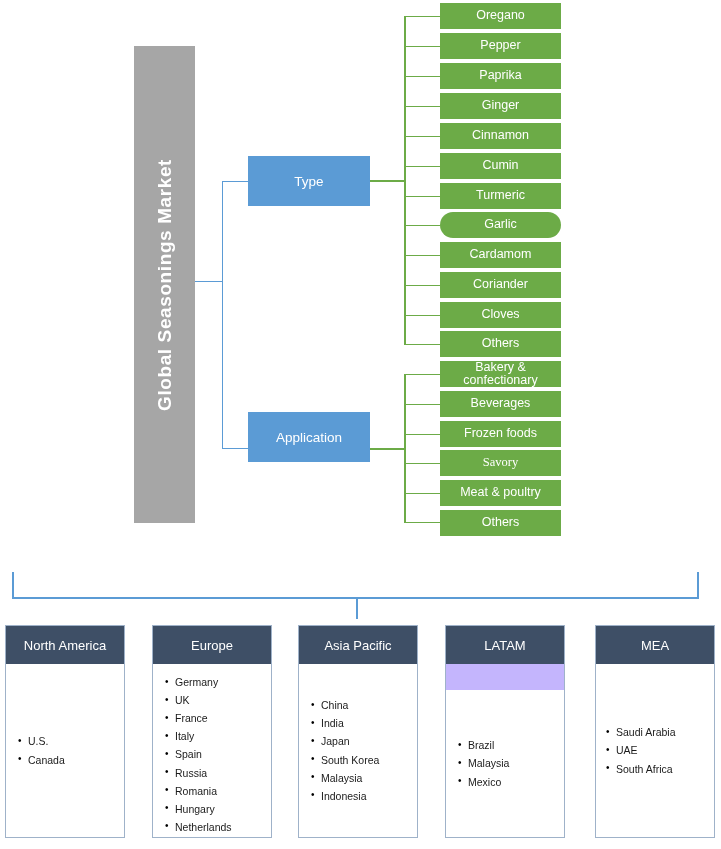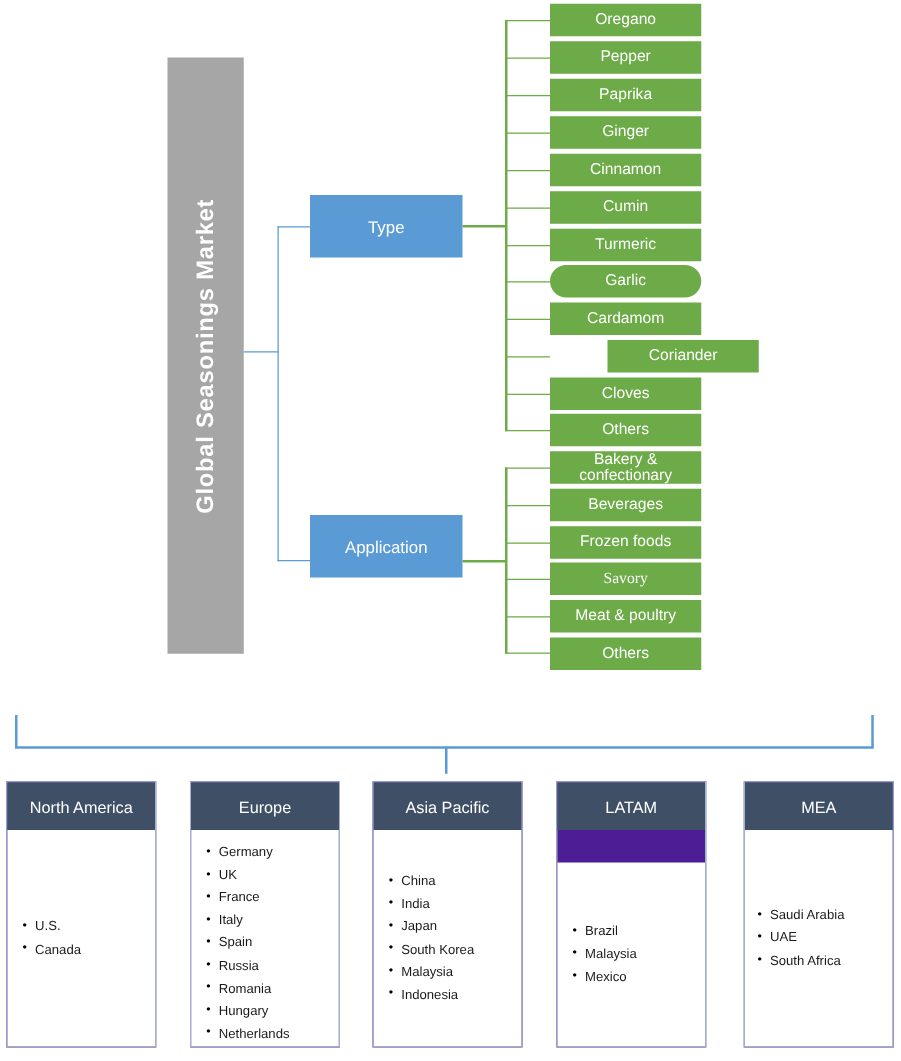--- a/index.html
+++ b/index.html
@@ -81,21 +81,21 @@
 
   .conn.thickh { height: 2px; }
   .conn.thickv { width: 2px; }
 
   
   .region {
     position: absolute;
     top: 625px;
     width: 120px;
     height: 213px;
-    background: #4c1d95;
+    background: #c4b5fd;
     border: 1px solid #9fb2c9;
     box-sizing: border-box;
     display: flex;
     flex-direction: column;
   }
   .region-header {
     background: #3e4f66;
     color: #ffffff;
     font-size: 13px;
     height: 38px;
@@ -207,21 +207,21 @@
   </div>
 <div class="green-box" style="top:183px;">
     <span>Turmeric</span>
   </div>
 <div class="green-box" style="top:212px;border-radius:13px;">
     <span>Garlic</span>
   </div>
 <div class="green-box" style="top:242px;">
     <span>Cardamom</span>
   </div>
-<div class="green-box" style="top:272px;margin-left:46px;">
+<div class="green-box" style="top:272px;">
     <span>Coriander</span>
   </div>
 <div class="green-box" style="top:302px;text-align:center;">
     <span>Cloves</span>
   </div>
 <div class="green-box" style="top:331px;">
     <span>Others</span>
   </div>
 
 <div class="green-box" style="top:361px;">

